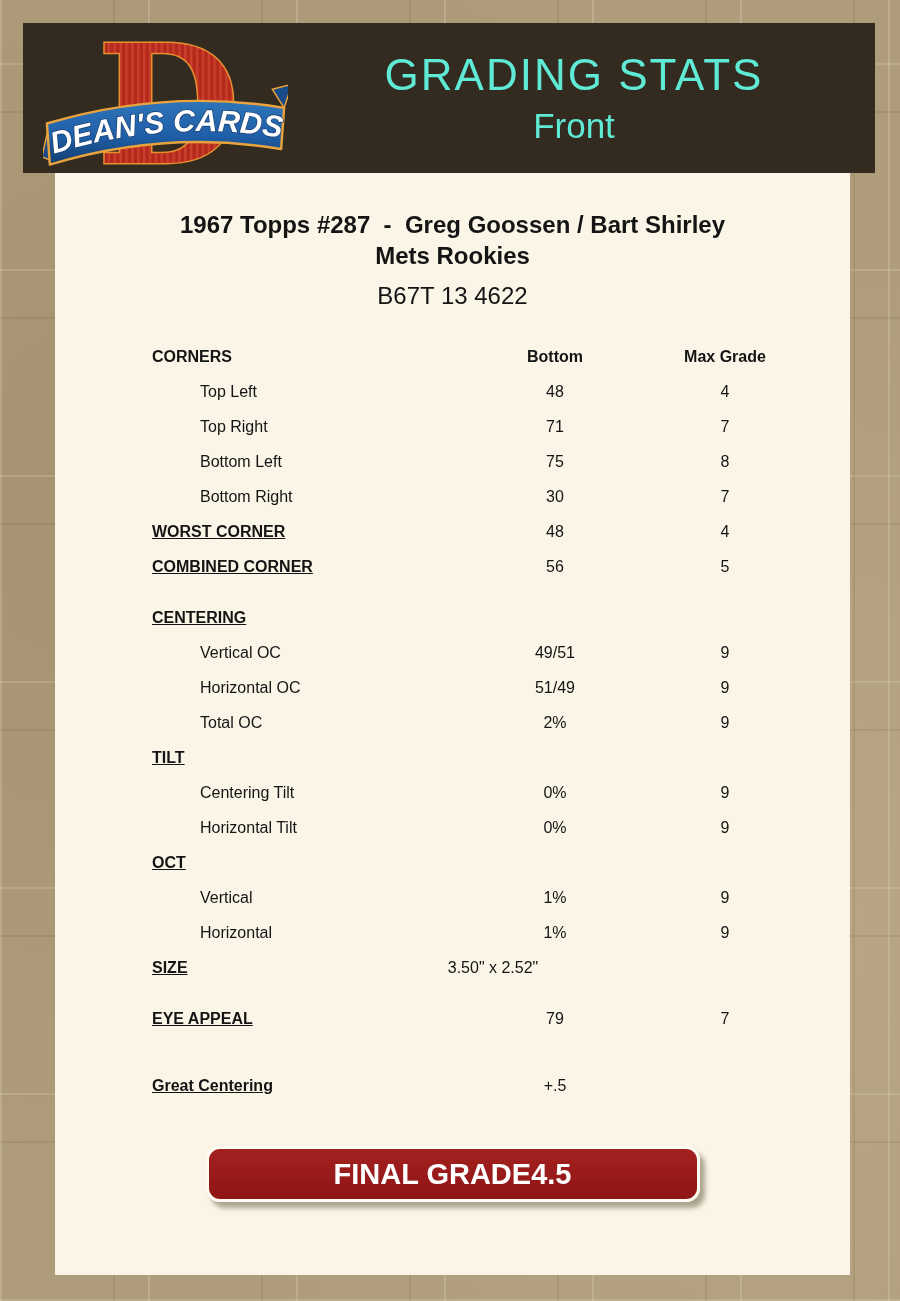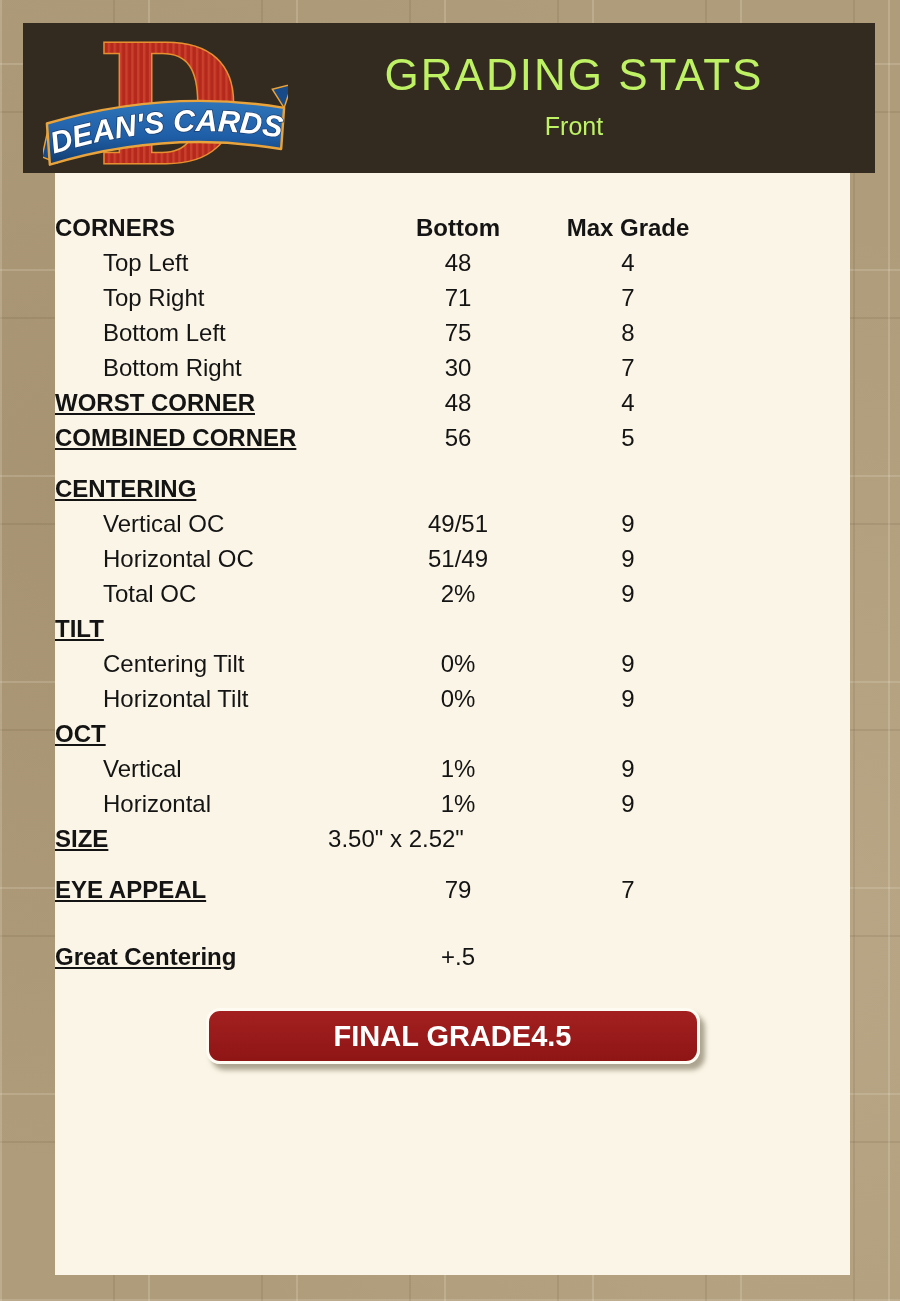--- a/index.html
+++ b/index.html
@@ -14,33 +14,33 @@
       radial-gradient(ellipse at 88% 72%, rgba(250,240,220,0.12), rgba(0,0,0,0) 55%);
   }
   .header-bar{
     position:absolute;left:23px;top:23px;width:852px;height:150px;
     background:#332B20;
   }
   .logo-wrap{position:absolute;left:20px;top:4px;width:245px;height:148px;}
   .title-block{
     position:absolute;left:250px;top:0;width:602px;height:150px;
     display:flex;flex-direction:column;align-items:center;justify-content:center;
-    color:#bef264;text-align:center;
+    color:#5eead4;text-align:center;
   }
   .title-main{font-size:44px;line-height:48px;letter-spacing:2px;font-weight:400;}
-  .title-sub{font-size:25px;line-height:38px;margin-top:8px;font-weight:400;}
+  .title-sub{font-size:35px;line-height:38px;margin-top:8px;font-weight:400;}
   .card-panel{
     position:absolute;left:55px;top:173px;width:795px;height:1102px;
     background:#FAF5E6;color:#141414;
   }
   .card-head{padding-top:36px;text-align:center;}
   .card-title{font-size:24px;line-height:31px;font-weight:700;}
   .card-serial{font-size:24px;line-height:31px;margin-top:9px;font-weight:400;}
   .stats-table{margin-top:37px;}
-  .trow{display:flex;align-items:center;height:35px;font-size:24px;box-sizing:border-box;}
+  .trow{display:flex;height:35px;padding-left:97px;font-size:16px;box-sizing:border-box;}
   .trow .c-label{width:303px;box-sizing:border-box;}
   .trow .c-value{width:200px;text-align:center;}
   .trow .c-grade{width:140px;text-align:center;}
   .trow.head .c-label,.trow.head .c-value,.trow.head .c-grade{font-weight:700;}
   .trow.sec .c-label{font-weight:700;text-decoration:underline;}
   .trow.item .c-label{padding-left:48px;}
   .mt16{margin-top:16px;}
   .mt18{margin-top:32px;}
   .shift-left{position:relative;left:-62px;}
   .final-grade-button{
@@ -83,20 +83,25 @@
       </svg>
     </div>
     <div class="title-block">
       <div class="title-main">GRADING STATS</div>
       <div class="title-sub">Front</div>
     </div>
   </div>
 
   <div class="card-panel">
 
+    <div class="card-head">
+      <div class="card-title">1967 Topps #287&nbsp; - &nbsp;Greg Goossen / Bart Shirley</div>
+      <div class="card-title">Mets Rookies</div>
+      <div class="card-serial">B67T 13 4622</div>
+    </div>
 
     <div class="stats-table">
 
       <div class="trow head">
         <div class="c-label">CORNERS</div>
         <div class="c-value">Bottom</div>
         <div class="c-grade">Max Grade</div>
       </div>
 
       <div class="trow item">

